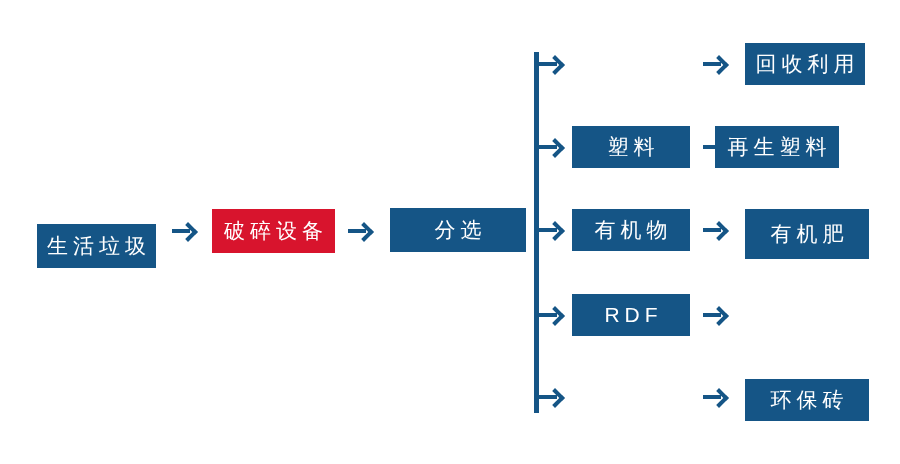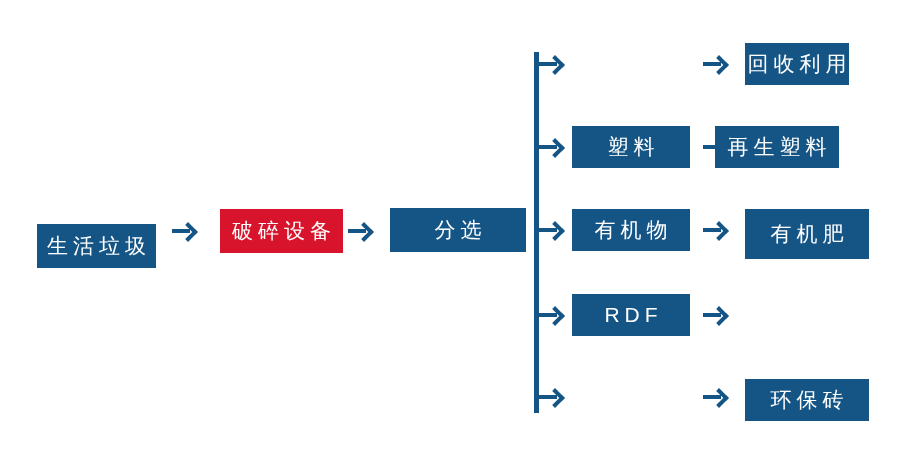--- a/index.html
+++ b/index.html
@@ -18,21 +18,21 @@
   .node{
     position:absolute;
     display:flex;align-items:center;justify-content:center;
     background:var(--blue);
     color:var(--text);
     font-size:21px;
     letter-spacing:5px;
     text-indent:5px;
     white-space:nowrap;
   }
-  .node.red{background:var(--red);margin-left:8px;}
+  .node.red{background:var(--red);}
   
   .arrow{
     position:absolute;
     width:26px;height:20px;
   }
   .arrow::before{
     content:"";
     position:absolute;left:0;top:8px;
     width:18px;height:4px;
     background:var(--blue);
@@ -64,21 +64,21 @@
   <div class="node red" style="left:212px;top:209px;width:123px;height:44px">破碎设备</div>
 
   <div class="arrow" style="left:348px;top:221px"></div>
 
   <div class="node" style="left:390px;top:208px;width:136px;height:44px">分选</div>
 
   <div class="trunk"></div>
 
   <div class="arrow" style="left:539px;top:54px"></div>
   <div class="arrow" style="left:703px;top:54px"></div>
-  <div class="node" style="left:745px;top:43px;width:104px;height:42px">回收利用</div>
+  <div class="node" style="left:745px;top:43px;width:120px;height:42px">回收利用</div>
 
   <div class="arrow" style="left:539px;top:137px"></div>
   <div class="node" style="left:572px;top:126px;width:118px;height:42px">塑料</div>
   <div class="arrow" style="left:703px;top:137px"></div>
   <div class="node" style="left:715px;top:126px;width:124px;height:42px">再生塑料</div>
 
   <div class="arrow" style="left:539px;top:220px"></div>
   <div class="node" style="left:572px;top:209px;width:118px;height:42px">有机物</div>
   <div class="arrow" style="left:703px;top:220px"></div>
   <div class="node" style="left:745px;top:209px;width:124px;height:50px">有机肥</div>

